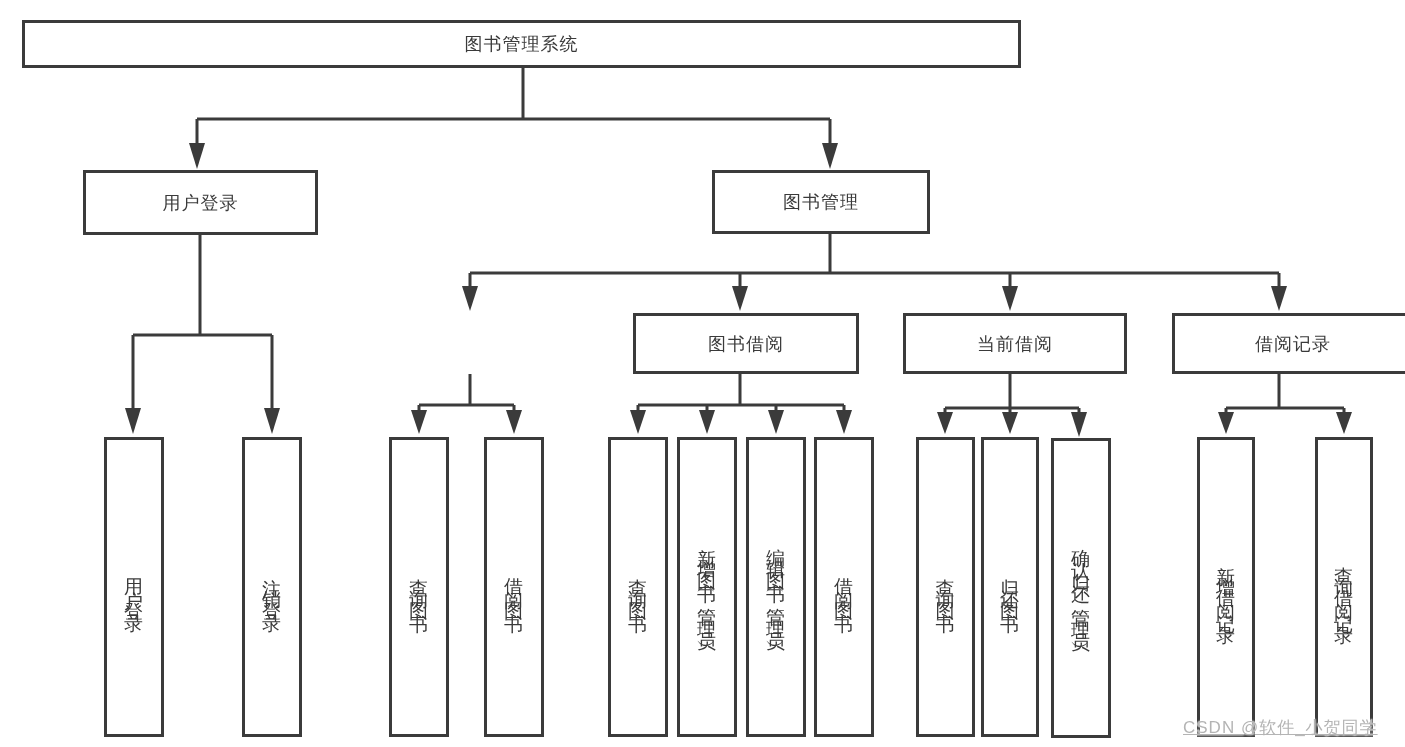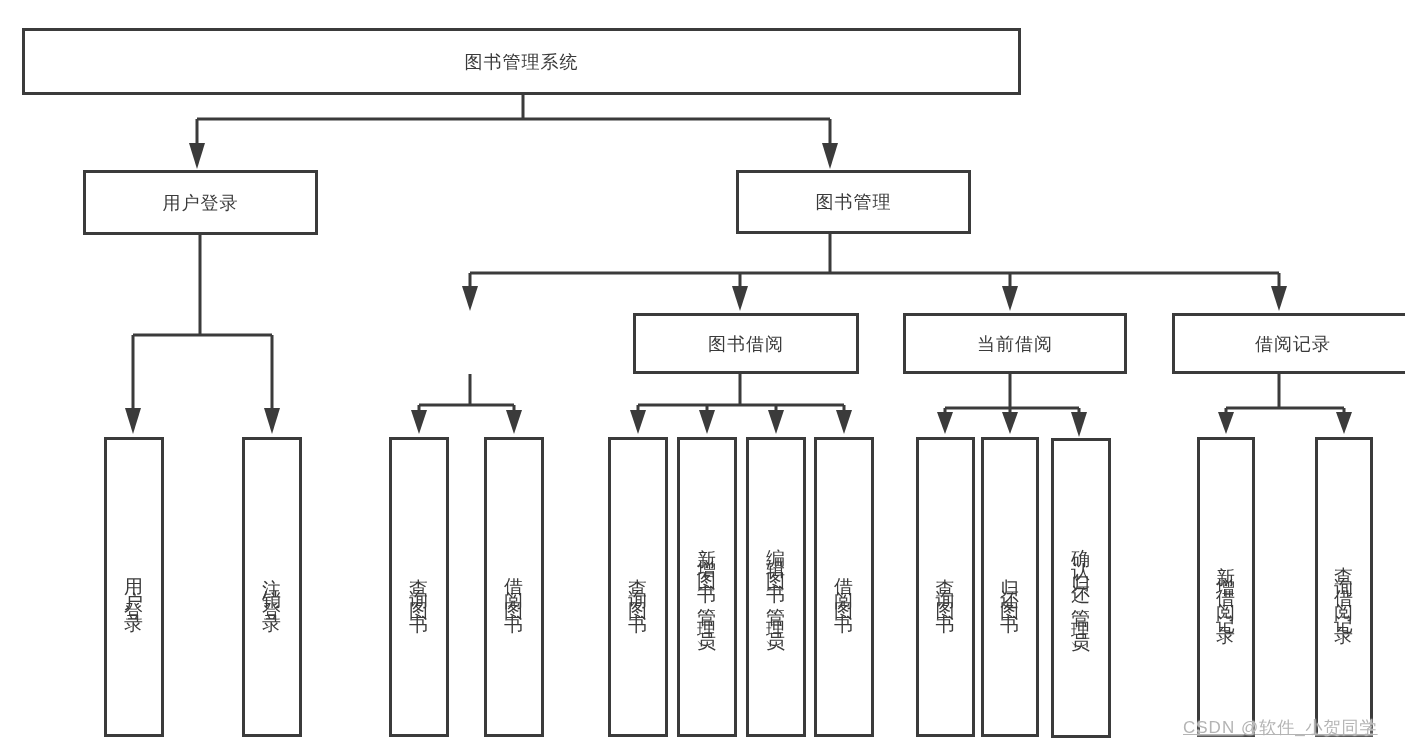--- a/index.html
+++ b/index.html
@@ -119,28 +119,28 @@
       <polygon points="1071,412 1087,412 1079,437"></polygon>
     </g>
 
     <g>
       <path d="M1279 374 V408 M1226 408 H1344 M1226 408 V413 M1344 408 V413"></path>
       <polygon points="1218,412 1234,412 1226,434"></polygon>
       <polygon points="1336,412 1352,412 1344,434"></polygon>
     </g>
   </svg>
 
-  <div class="node" style="left:22px;top:28px;width:999px;height:67px">
+  <div class="node" style="left:22px;top:20px;width:999px;height:48px">
     <span class="label-h">图书管理系统</span>
   </div>
 
   <div class="node" style="left:83px;top:170px;width:235px;height:65px">
     <span class="label-h">用户登录</span>
   </div>
-  <div class="node" style="left:736px;top:170px;width:235px;height:64px">
+  <div class="node" style="left:712px;top:170px;width:218px;height:64px">
     <span class="label-h">图书管理</span>
   </div>
 
   <div class="node" style="left:633px;top:313px;width:226px;height:61px">
     <span class="label-h">图书借阅</span>
   </div>
   <div class="node" style="left:903px;top:313px;width:224px;height:61px">
     <span class="label-h">当前借阅</span>
   </div>
   <div class="node" style="left:1172px;top:313px;width:242px;height:61px">

